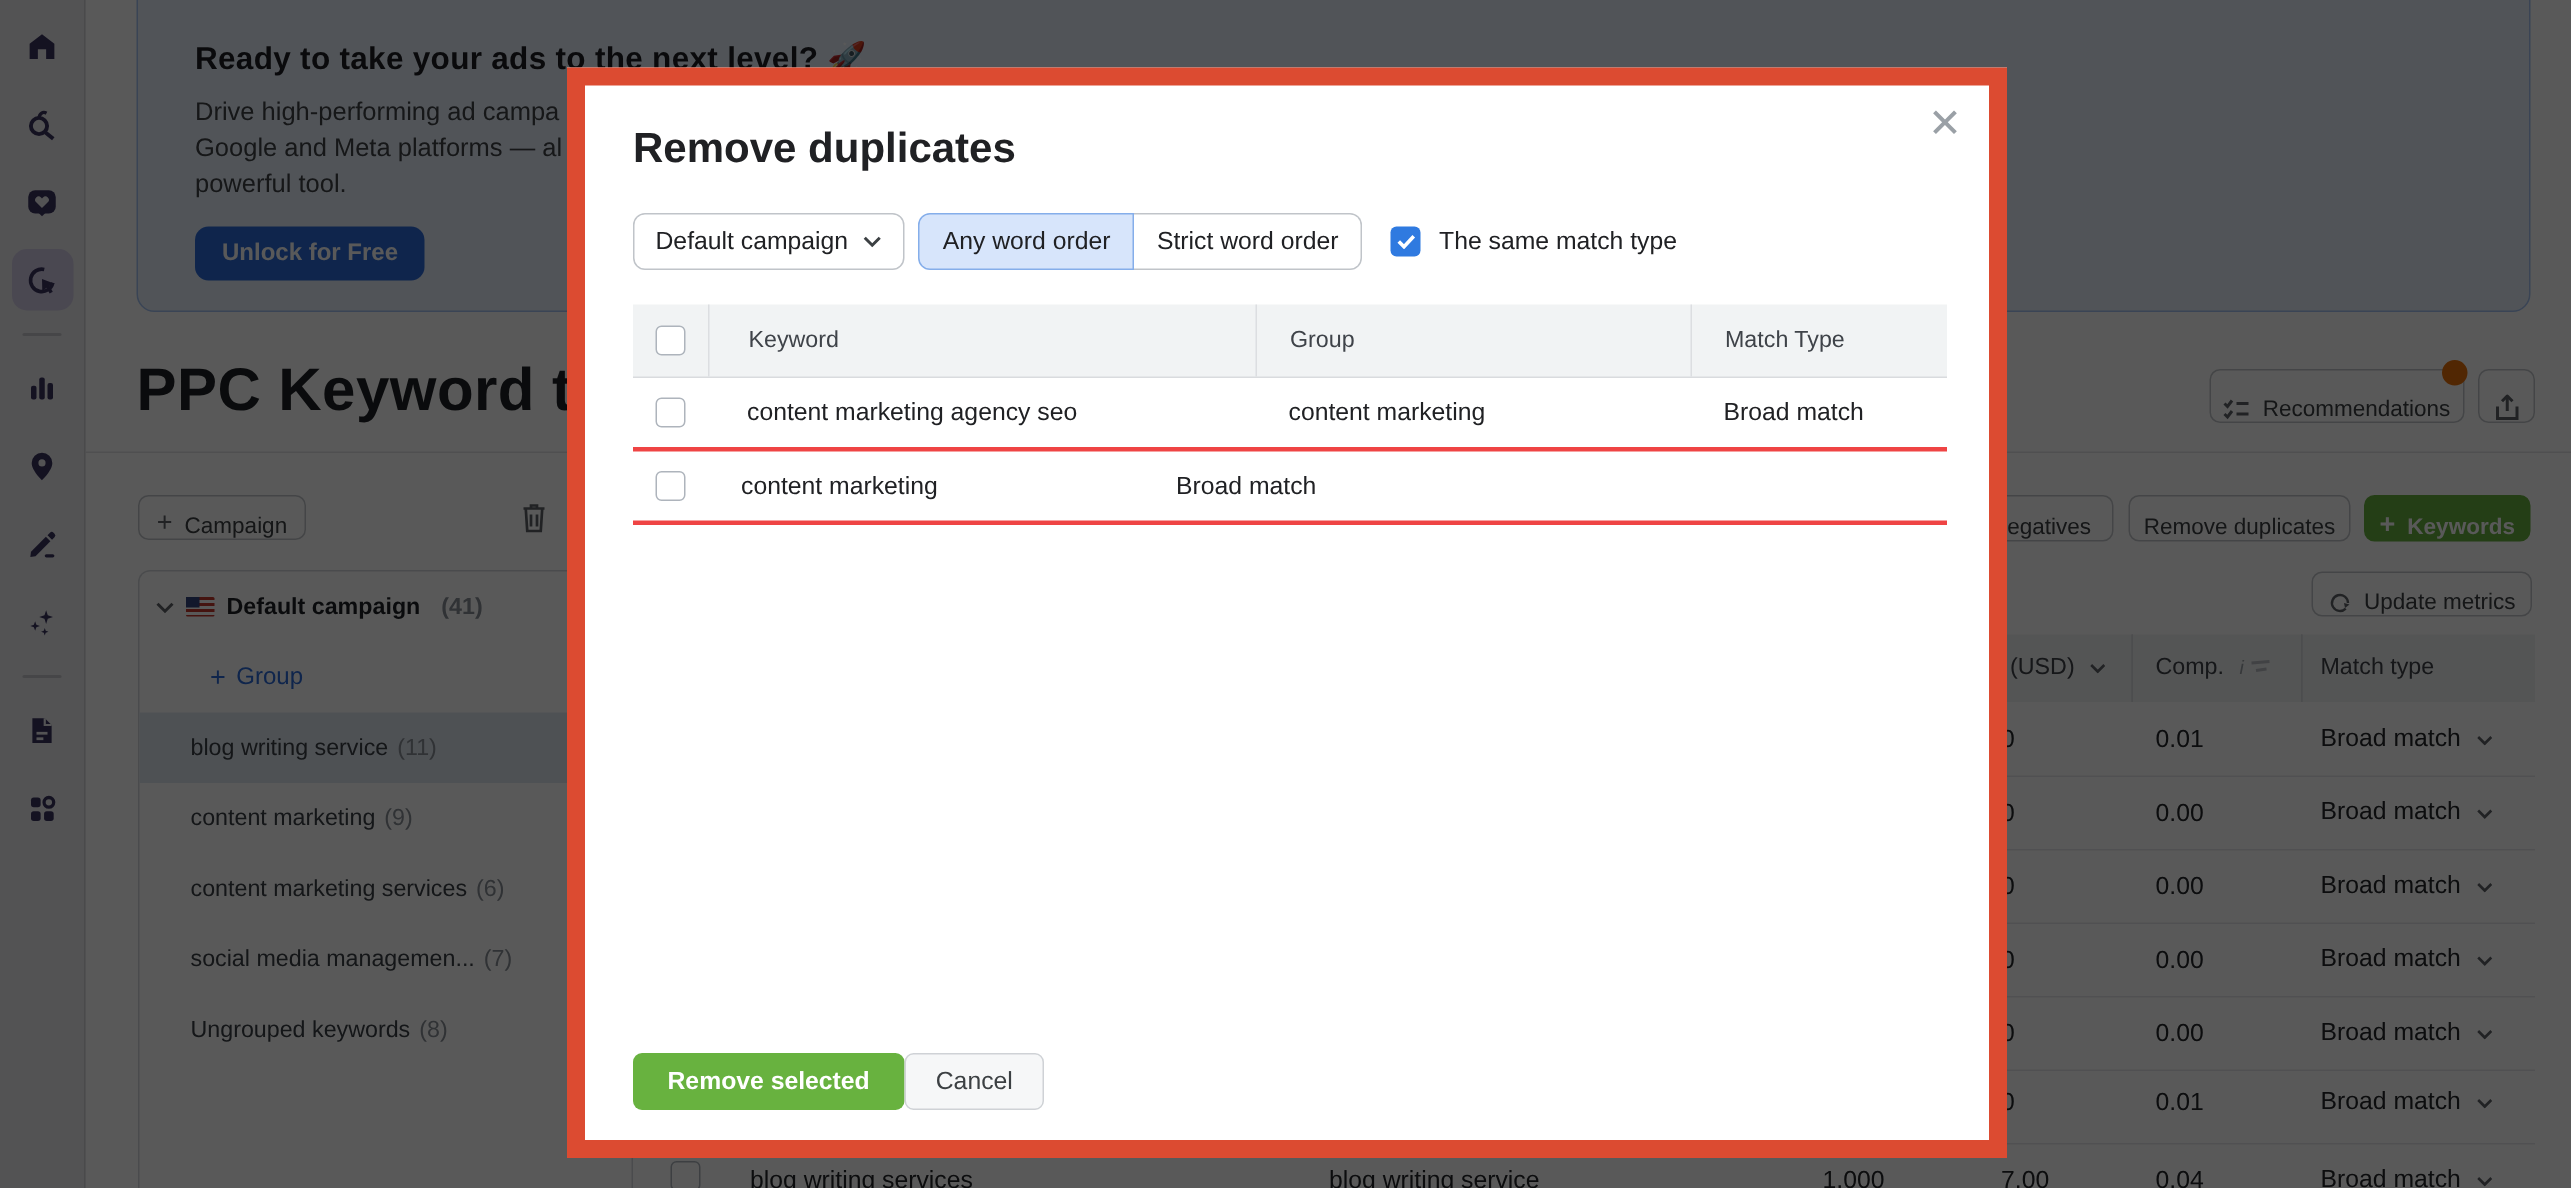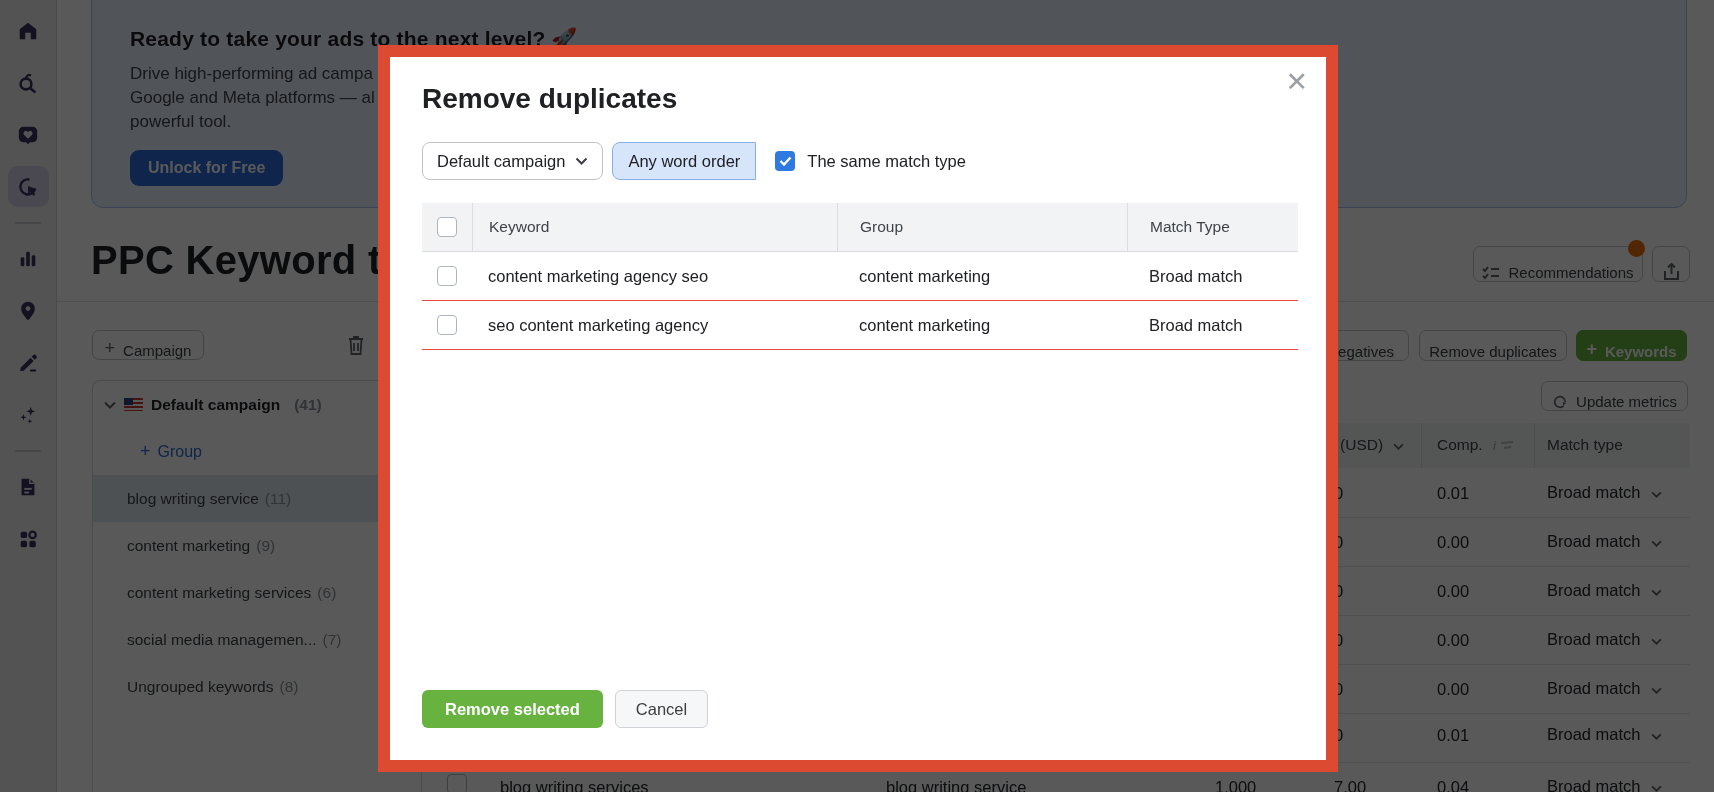--- a/index.html
+++ b/index.html
@@ -83,28 +83,28 @@
     align-items:center; gap:10px; padding:0 14px; font-size:16.5px; color:#202124; background:#fff; }
   .seg { display:inline-flex; margin-left:9px; }
   .seg > div { height:38px; display:flex; align-items:center; padding:0 15px; font-size:16.5px; color:#202124;
     border:1px solid #c0c4c9; background:#fff;text-align:center; }
   .seg .on { background:#d7e5fb; border-color:#85aeea; border-radius:8px 0 0 8px; position:relative; z-index:1; }
   .seg .off { border-left:none; border-radius:0 8px 8px 0; }
   .m-check { display:flex; align-items:center; margin-left:19px; gap:12px; font-size:16.5px; color:#202124; }
   .cbx-on { width:20px; height:20px; border-radius:4px; background:#2f7ae0; display:flex;
     align-items:center; justify-content:center; }
   .m-table { margin-top:23px; width:876px; border-bottom:0; }
-  .m-trow { display:flex; align-items:center; height:49px; border-bottom:1px solid #ef4444; font-size:16.5px; color:#202124; }
+  .m-trow { display:flex; align-items:center; height:49px; border-bottom:3px solid #ef4444; font-size:16.5px; color:#202124; }
   .m-trow.head { background:#f1f3f4; font-size:15.5px; color:#3f4349; border-bottom:1px solid #d9dbde; }
   .m-c0 { width:50px; display:flex; justify-content:center; flex:none; align-self:stretch; align-items:center; }
-  .m-c1 { width:365px; padding-left:16px; flex:none; align-self:stretch; display:flex; align-items:center; }
+  .m-c1 { width:365px; padding-left:26px; flex:none; align-self:stretch; display:flex; align-items:center; }
   .m-c2 { width:290px; padding-left:22px; flex:none; align-self:stretch; display:flex; align-items:center; }
   .m-c3 { width:171px; padding-left:22px; flex:none; align-self:stretch; display:flex; align-items:center; }
   .m-trow.head .m-c1,.m-trow.head .m-c2,.m-trow.head .m-c3 { border-left:1px solid #dcdee1; }
-  .m-actions { position:absolute; left:32px; bottom:32px; display:flex; gap:12px; }
+  .m-actions { position:absolute; left:32px; bottom:20px; display:flex; }
   .m-btn-green { background:#68b23f; color:#fff; font-size:16.5px; font-weight:bold;
     border-radius:6px; height:38px; display:flex; align-items:center; padding:0 23px; }
   .m-btn-gray { background:#f6f7f8; color:#3c4043; font-size:16.5px; border:1px solid #cfd2d6;
     border-radius:6px; height:38px; display:flex; align-items:center; padding:0 20px; }
 </style>
 </head>
 <body>
 
 <div id="screen">
 
@@ -372,20 +372,21 @@
 
       <div class="m-controls">
         <div class="m-select">
           <span>Default campaign</span>
           <svg width="13" height="8" viewBox="0 0 12 8" fill="none" stroke="#3c4043" stroke-width="2">
               <path d="M1 1.5l5 5 5-5"></path>
             </svg>
         </div>
         <div class="seg">
           <div class="on">Any word order</div>
+          <div class="off">Strict word order</div>
         </div>
         <div class="m-check">
           <span class="cbx-on">
             <svg width="13" height="10" viewBox="0 0 13 10" fill="none" stroke="#fff" stroke-width="2.4">
                 <path d="M1.5 5l3.5 3.5 6.5-7"></path>
               </svg>
           </span>
           <span>The same match type</span>
         </div>
       </div>
@@ -404,21 +405,20 @@
               <span class="cbx"></span>
             </div>
           <div class="m-c1">content marketing agency seo</div>
           <div class="m-c2">content marketing</div>
           <div class="m-c3">Broad match</div>
         </div>
         <div class="m-trow">
           <div class="m-c0">
               <span class="cbx"></span>
             </div>
-          <div class="m-c1">seo content marketing agency</div>
           <div class="m-c2">content marketing</div>
           <div class="m-c3">Broad match</div>
         </div>
       </div>
 
       <div class="m-actions">
         <div class="m-btn-green">Remove selected</div>
         <div class="m-btn-gray">Cancel</div>
       </div>
     </div>

